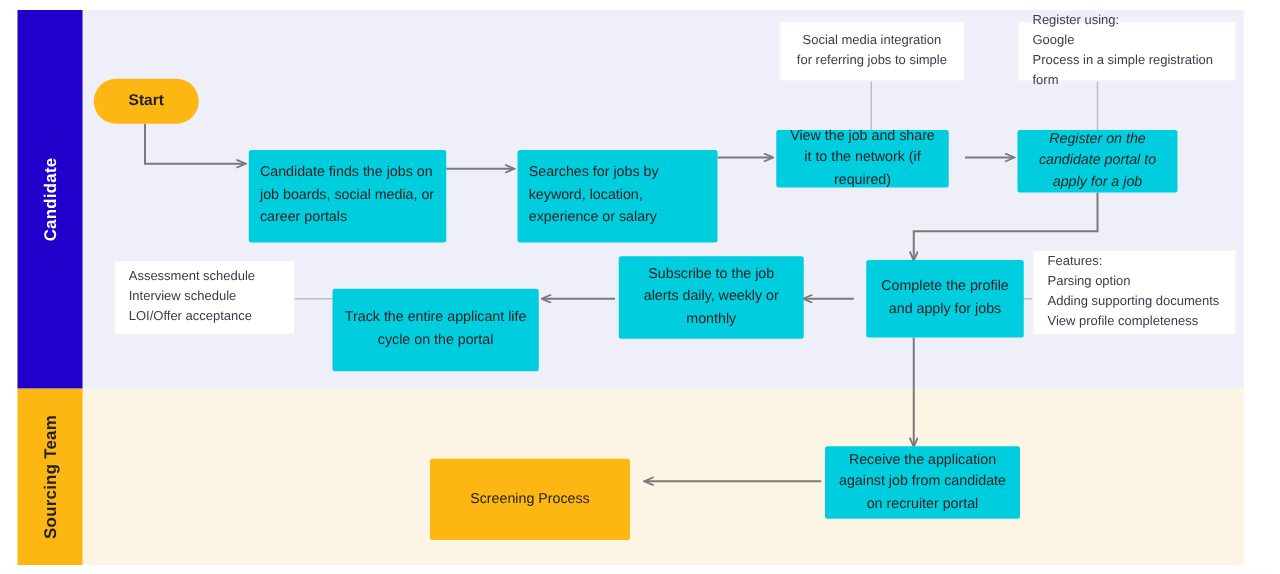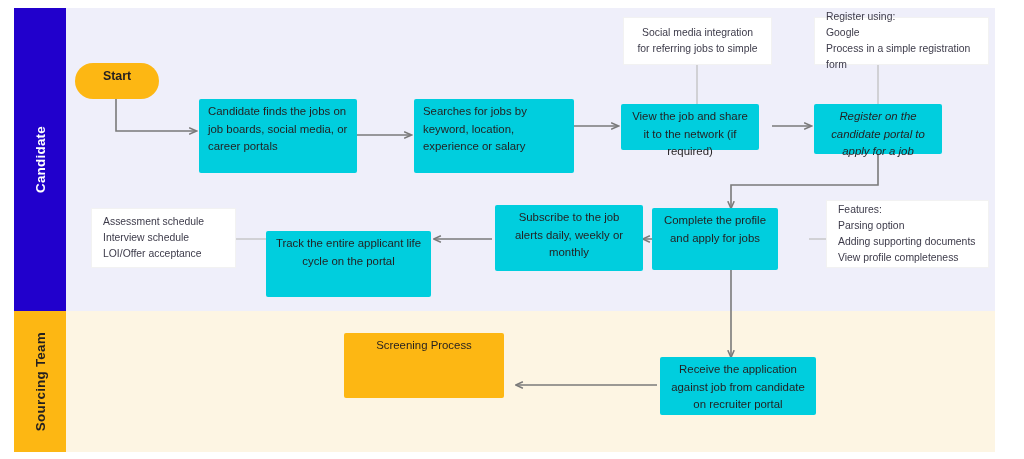--- a/index.html
+++ b/index.html
@@ -42,20 +42,21 @@
     transform: rotate(180deg);
     font-weight: bold;
     font-size: 13.5px;
     letter-spacing: 0.2px;
     white-space: nowrap;
   }
   .node {
     position: absolute;
     box-sizing: border-box;
     display: flex;
+    align-items: center;
     justify-content: center;
     text-align: center;
     color: #231f20;
     font-size: 11.4px;
     line-height: 1.55;
     padding: 4px 9px;
   }
   .node.process {
     background: #00CEDE;
     border-radius: 2px;
@@ -66,31 +67,31 @@
     font-weight: bold;
     font-size: 12.4px;
   }
   .node.screen {
     background: #FDB713;
     border-radius: 2px;
   }
   .node.left-text {
     justify-content: flex-start;
     text-align: left;
+    margin-top: 21px;
   }
   .node.note {
     background: #ffffff;
     border: 1px solid #f2f2f2;
     justify-content: flex-start;
     text-align: left;
     font-size: 10.4px;
     line-height: 1.52;
     color: #3d3b4a;
     padding: 6px 11px;
-    align-items: center;
   }
   .node.note.center {
     justify-content: center;
     text-align: center;
   }
   svg.wires {
     position: absolute;
     left: 0;
     top: 0;
     width: 981px;
@@ -173,37 +174,37 @@
   </div>
 
   <div class="node process" style="left:607px; top:96px; width:138px; height:46px;">
     <span>View the job and share it  to the network (if required)</span>
   </div>
 
   <div class="node process" style="left:800px; top:96px; width:128px; height:50px;font-style:italic;">
     <span>Register on the candidate portal  to apply for a job</span>
   </div>
 
-  <div class="node process" style="left:638px; top:200px; width:126px; height:62px;">
+  <div class="node process" style="left:679px; top:200px; width:126px; height:62px;">
     <span>Complete the profile and apply for jobs</span>
   </div>
 
   <div class="node process" style="left:481px; top:197px; width:148px; height:66px;">
     <span>Subscribe to the job alerts daily, weekly or monthly</span>
   </div>
 
   <div class="node process" style="left:252px; top:197px; width:165px; height:66px;margin-top:26px;">
     <span>Track the entire applicant life cycle on the portal</span>
   </div>
 
   <div class="node process" style="left:646px; top:349px; width:156px; height:58px;">
     <span>Receive the application against job from candidate on recruiter portal</span>
   </div>
 
-  <div class="node screen" style="left:330px; top:325px; width:160px; height:65px;">
+  <div class="node screen" style="left:330px; top:359px; width:160px; height:65px;">
     <span>Screening Process</span>
   </div>
 
   <div class="node note center" style="left:609px; top:9px; width:149px; height:48px;">
     <span>Social media integration for referring jobs to simple</span>
   </div>
 
   <div class="node note" style="left:800px; top:9px; width:175px; height:48px;">
     <div>
       <div>Register using:</div>

